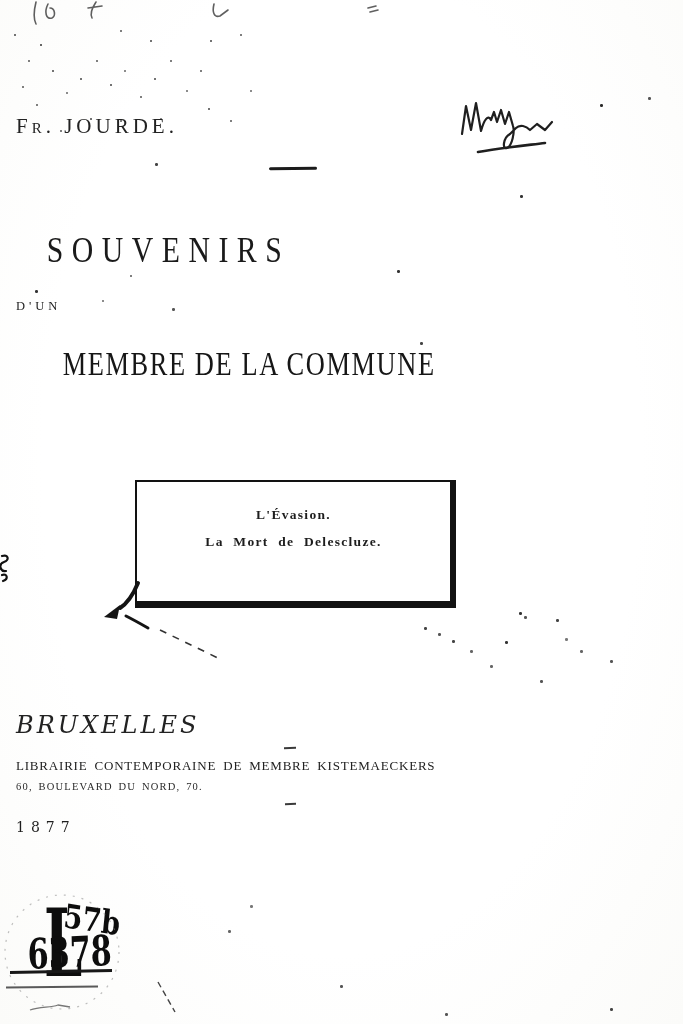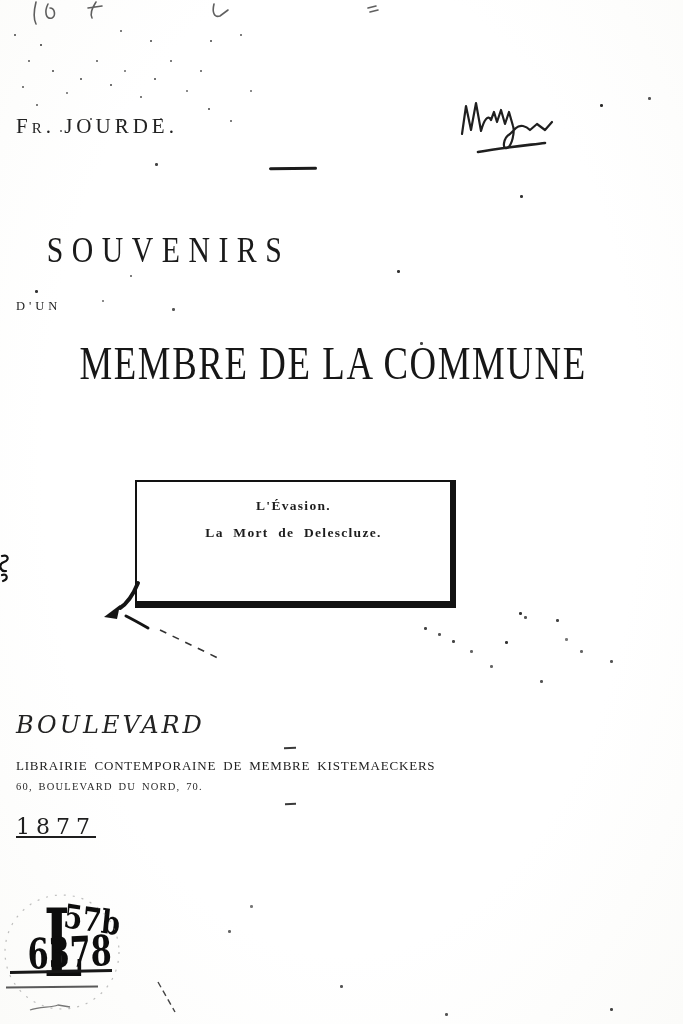--- a/index.html
+++ b/index.html
@@ -12,42 +12,42 @@
   .nowrap{white-space:nowrap;}
 
   .author{top:111px;font-size:21px;line-height:30px;font-variant:small-caps;
     letter-spacing:4px;color:#222;}
   .author-rule{position:absolute;left:269px;top:167px;width:48px;height:2.5px;
     background:#1b1b1b;border-radius:2px;transform:rotate(-0.4deg);}
 
   .title1{top:231px;font-size:35px;line-height:40px;letter-spacing:10px;color:#1a1a1a;text-decoration:underline;}
   .title1 .squeeze{display:inline-block;transform:scaleX(.85);transform-origin:center;padding-left:10px;}
   .title2{top:298px;font-size:12.5px;line-height:16px;letter-spacing:4px;font-weight:normal;color:#222;}
-  .title3{top:340px;font-size:46px;line-height:48px;letter-spacing:2px;color:#161616;}
+  .title3{top:340px;font-size:33px;line-height:48px;letter-spacing:2px;color:#161616;}
   .title3 .squeeze{display:inline-block;transform:scaleX(.8);transform-origin:center;}
 
   .contents-box{
     position:absolute;left:135px;top:480px;width:321px;height:128px;box-sizing:border-box;
     border:2.5px solid #121212;border-right-width:6px;border-bottom-width:7px;
-    padding-top:11px;text-align:center;background:#fff;
+    padding-top:20px;text-align:center;background:#fff;
   }
   .contents-box .line{
     font-size:13.5px;line-height:26.5px;letter-spacing:1.3px;word-spacing:5px;
     font-weight:600;color:#1d1d1d;
   }
 
   .city{top:710px;font-size:24px;line-height:30px;font-style:italic;
     font-family:"DejaVu Serif", serif;letter-spacing:3px;color:#222;}
   .imprint-dash{position:absolute;height:2px;background:#3a3a3a;}
   .dash1{left:284px;top:747px;width:12px;transform:rotate(-2deg);}
   .dash2{left:285px;top:803px;width:11px;transform:rotate(-2deg);}
   .publisher{top:757px;font-size:13px;line-height:18px;letter-spacing:.8px;word-spacing:3px;color:#222;}
   .address{top:780px;font-size:10.5px;line-height:14px;letter-spacing:1.2px;word-spacing:2px;color:#2a2a2a;}
-  .year{top:813px;font-size:22px;line-height:28px;letter-spacing:6px;
-    font-family:"DejaVu Serif", serif;color:#1e1e1e;text-decoration:underline;}
+  .year{top:813px;font-size:14px;line-height:28px;letter-spacing:6px;
+    font-family:"DejaVu Serif", serif;color:#1e1e1e;}
 
   .stamp{position:absolute;font-family:"DejaVu Serif", serif;font-weight:bold;
     color:#0d0d0d;line-height:1;white-space:nowrap;}
   .stamp-l{left:44px;top:896px;font-size:94px;transform:scaleX(.58);transform-origin:left top;}
   .stamp-57b{left:64px;top:899px;font-size:33px;transform:scaleX(.82) rotate(7deg);transform-origin:left center;}
   .stamp-6378{left:27px;top:934px;font-size:42px;transform:scaleX(.72) rotate(-2deg);transform-origin:left top;}
   .stamp-line1{position:absolute;left:10px;top:970px;width:102px;height:2.5px;background:#181818;transform:rotate(-1deg);}
   .stamp-line2{position:absolute;left:6px;top:986px;width:92px;height:2px;background:#3c3c3c;transform:rotate(-.5deg);opacity:.85;}
 
   .overlay{position:absolute;left:0;top:0;pointer-events:none;}
@@ -84,21 +84,21 @@
 
   <div class="centercol title1"><span class="squeeze nowrap">SOUVENIRS</span></div>
   <div class="centercol title2 nowrap">D'UN</div>
   <div class="centercol title3"><span class="squeeze nowrap">MEMBRE DE LA COMMUNE</span></div>
 
   <div class="contents-box">
     <div class="line">L'Évasion.</div>
     <div class="line">La Mort de Delescluze.</div>
   </div>
 
-  <div class="centercol city nowrap">BOULEVARD</div>
+  <div class="centercol city nowrap">BRUXELLES</div>
   <div class="imprint-dash dash1"></div>
   <div class="centercol publisher nowrap">LIBRAIRIE CONTEMPORAINE DE MEMBRE KISTEMAECKERS</div>
   <div class="centercol address nowrap">60, BOULEVARD DU NORD, 70.</div>
   <div class="imprint-dash dash2"></div>
   <div class="centercol year nowrap">1877</div>
 
   <div class="stamp stamp-l">L</div>
   <div class="stamp stamp-57b">57b</div>
   <div class="stamp stamp-6378">6378</div>
   <div class="stamp-line1"></div>

